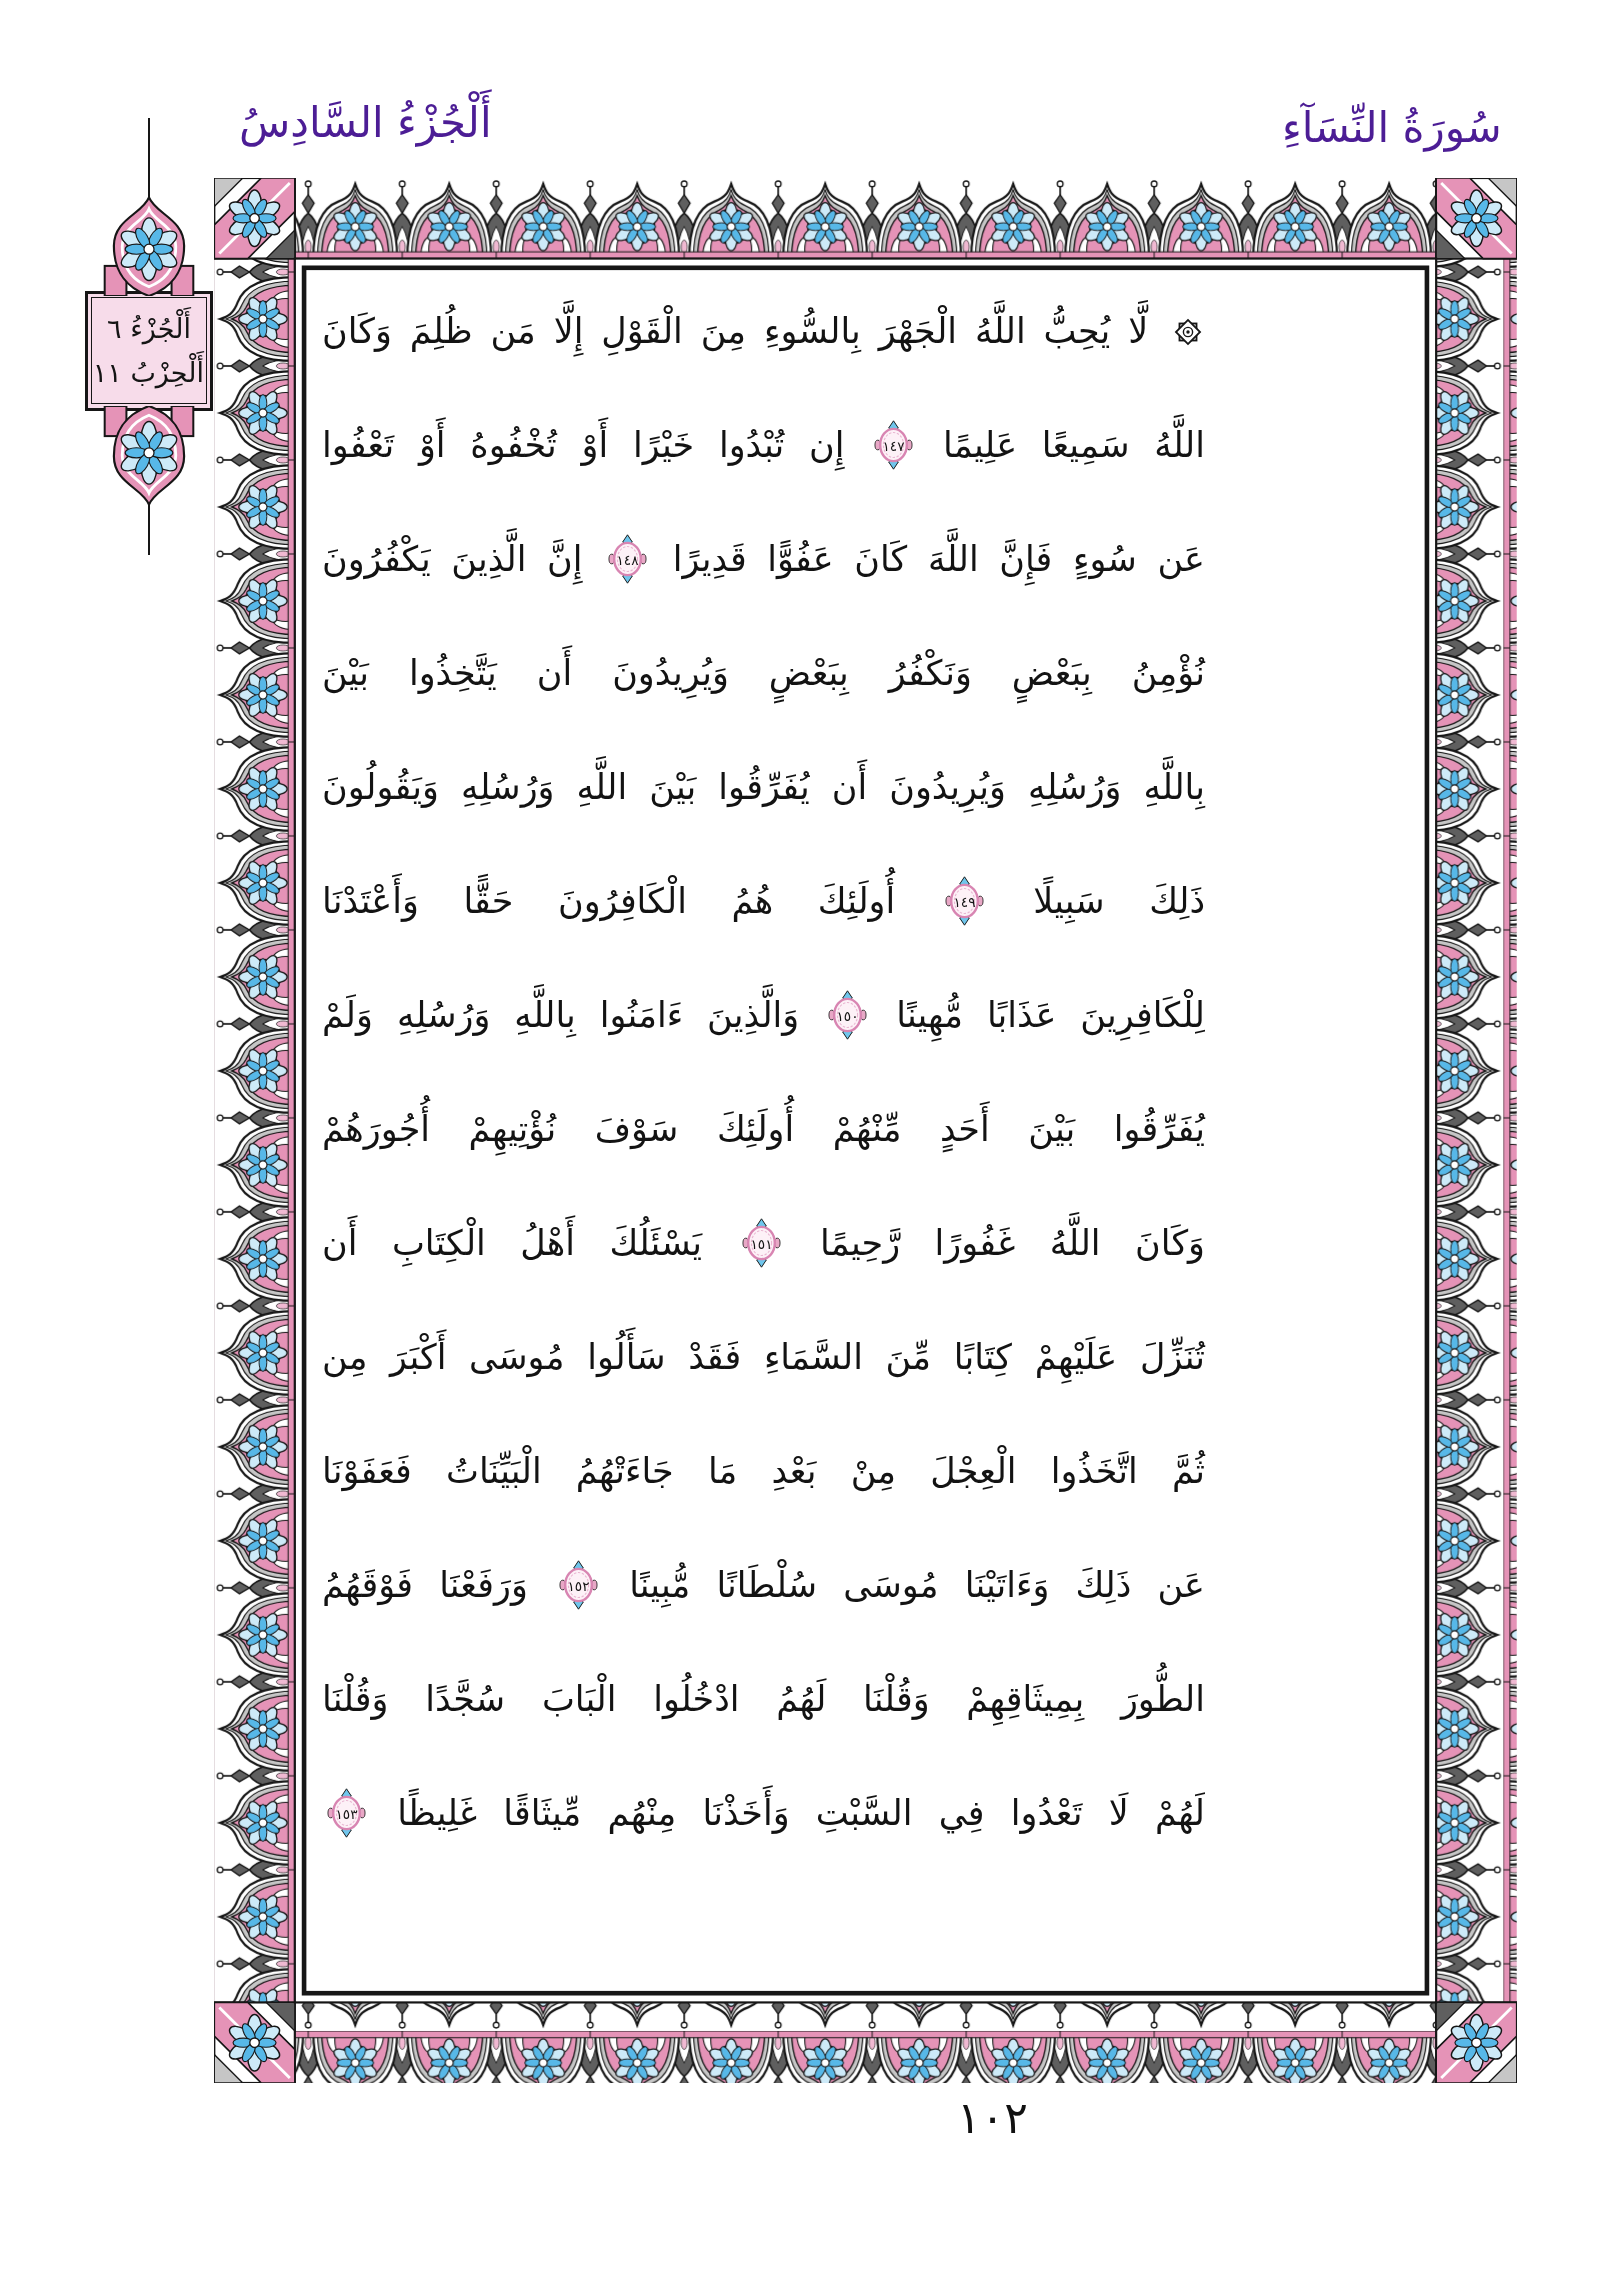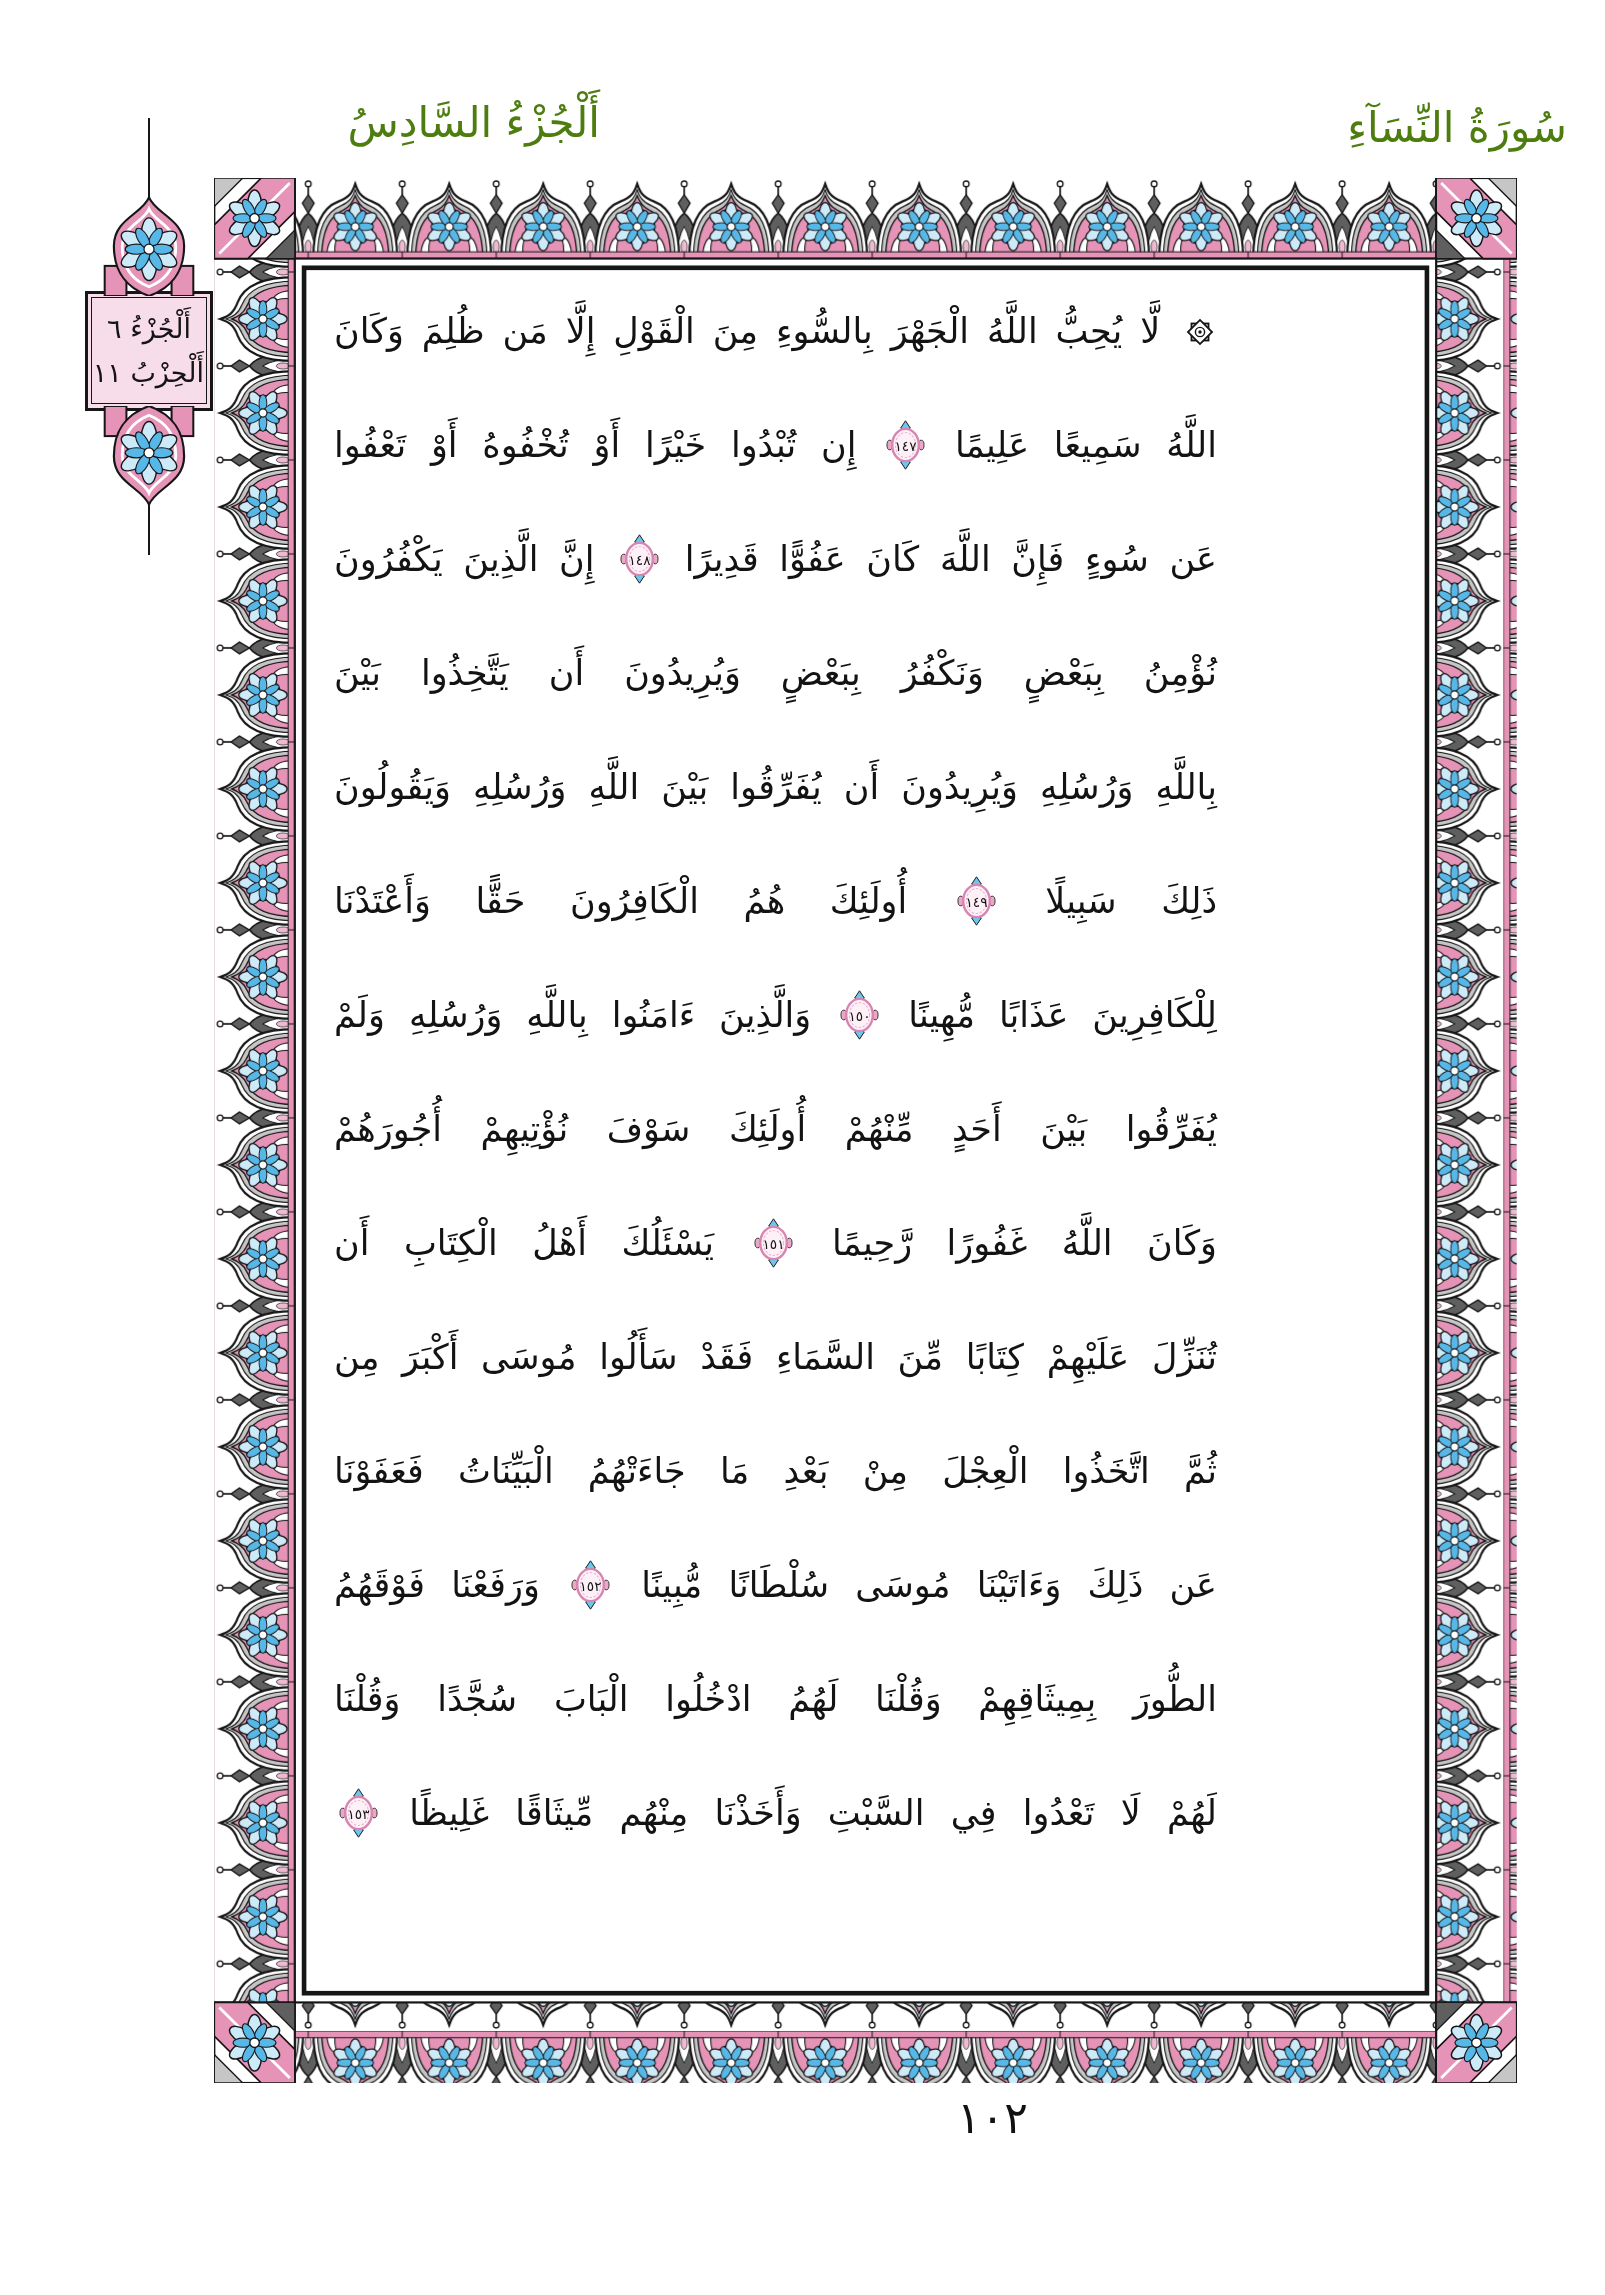--- a/index.html
+++ b/index.html
@@ -1,30 +1,30 @@
 <!DOCTYPE html>
 <html lang="ar" style="font-size:13.4px"><head>
 <meta charset="utf-8">
 <style>
   html,body{margin:0;padding:0;background:#ffffff;}
   .page{position:relative;width:1606px;height:2295px;background:#ffffff;overflow:hidden;
         font-family:"DejaVu Sans",sans-serif;color:#161616;}
 
   
-  .hdr{position:absolute;direction:rtl;text-align:right;font-size:42px;line-height:1.4;
-       color:#4d7c0f;white-space:nowrap;}
+  .hdr{position:absolute;direction:rtl;text-align:left;font-size:42px;line-height:1.4;
+       color:#4c1d95;white-space:nowrap;}
   .hdr-left{left:239px;top:94px;width:361px;}
   .hdr-right{left:1282px;top:99px;width:285px;}
 
   
   .border-wrap{position:absolute;left:214px;top:178px;width:1303px;height:1905px;}
   .border-wrap svg{display:block;}
 
   
-  .text-area{position:absolute;left:312px;top:274px;width:927px;height:1714px;
+  .text-area{position:absolute;left:300px;top:274px;width:927px;height:1714px;
              direction:rtl;padding:0;box-sizing:border-box;}
   .qline{height:114px;line-height:114px;font-size:35px;white-space:nowrap;
          text-align:justify;text-align-last:justify;padding:0 22px;color:#131313;}
   .qline .seg{display:inline;}
   .verse-medallion-svg{display:inline-block;vertical-align:-13.4px;margin:0 5px;}
   .hizb-svg{display:inline-block;vertical-align:-5.9px;margin-left:5px;}
 
   
   .juz-marker{position:absolute;left:77px;top:118px;width:144px;text-align:center;}
   .vline{width:2.5px;background:#161616;margin:0 auto;}

